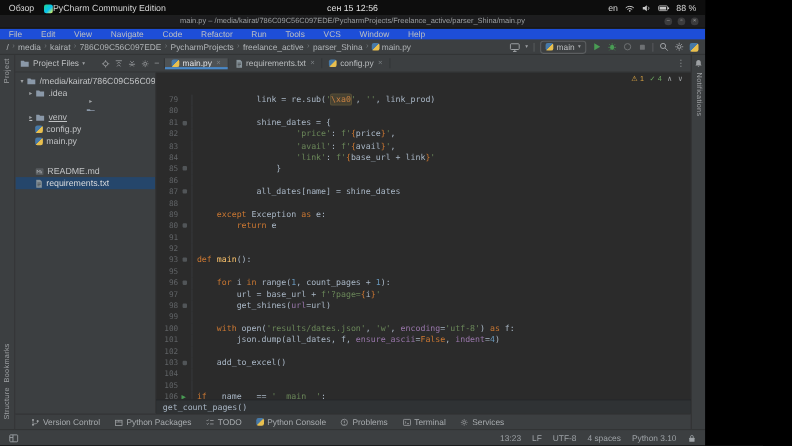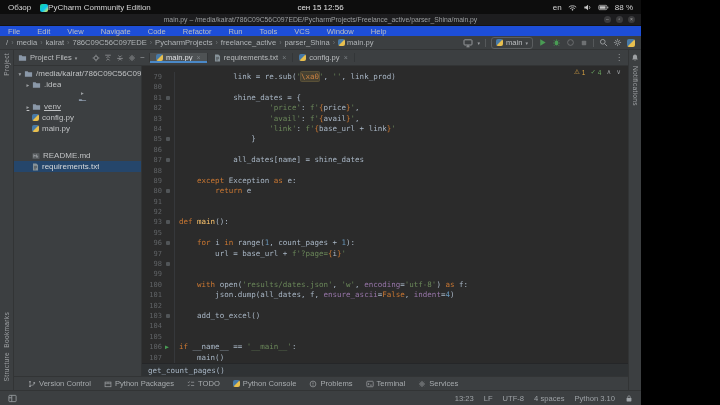--- a/index.html
+++ b/index.html
@@ -64,21 +64,21 @@
   .panes{flex:1;display:flex;min-height:0}
   .project-panel{flex:0 0 127px;background:#3c3f41;border-right:1px solid #323435;padding-top:2px;overflow:hidden}
   .tree-row{height:11px;display:flex;align-items:center;font-size:8px;color:#c0c2c4;white-space:nowrap;overflow:hidden}
   .tree-row.selected{background:#25466b;color:#d8dadc}
   .chev{flex:0 0 8px;text-align:center;color:#9da0a3;font-size:5.5px}
   .tree-label{margin-left:3px;overflow:hidden;text-overflow:clip}
   .file-ico{flex:0 0 auto}
 
   
   .editor-col{flex:1;display:flex;flex-direction:column;min-width:0;background:#2b2b2b;position:relative}
-  .code-area{flex:1;overflow:hidden;padding-top:6px}
+  .code-area{flex:1;overflow:hidden;padding-top:20px}
   .code-line{display:flex;height:10.4px;line-height:10.4px;font-family:"DejaVu Sans Mono",monospace;
     font-size:7.5px;white-space:pre}
   .lnum{flex:0 0 20px;text-align:right;color:#606366;font-size:7px;padding-right:2px}
   .fold{flex:0 0 10px;border-right:1px solid #36383b;position:relative}
   .fold .marker{position:absolute;left:2px;top:3px;width:4px;height:4px;background:#5f6468;border-radius:1px;opacity:.75}
   .fold .runm{position:absolute;left:1px;top:0;color:#499c54;font-size:6.5px;line-height:10.4px}
   .ltext{padding-left:4px}
   .tok-d{color:#a9b7c6}.tok-k{color:#cc7832}.tok-s{color:#6a8759}.tok-n{color:#6897bb}
   .tok-f{color:#ffc66d}.tok-p{color:#9876aa}.tok-b{color:#cc7832}
   .tok-e{color:#cc8242;background:rgba(255,214,102,.13);box-shadow:0 0 0 1px rgba(255,214,102,.22);border-radius:1px}
@@ -408,21 +408,21 @@
               <div class="code-line"><span class="lnum">87</span><span class="fold"><span class="marker"></span></span><span class="ltext"><span class="tok-d">            all_dates[name] = shine_dates</span></span></div>
               <div class="code-line"><span class="lnum">88</span><span class="fold"></span><span class="ltext"></span></div>
               <div class="code-line"><span class="lnum">89</span><span class="fold"></span><span class="ltext"><span class="tok-d">    </span><span class="tok-k">except </span><span class="tok-d">Exception </span><span class="tok-k">as </span><span class="tok-d">e:</span></span></div>
               <div class="code-line"><span class="lnum">80</span><span class="fold"><span class="marker"></span></span><span class="ltext"><span class="tok-d">        </span><span class="tok-k">return </span><span class="tok-d">e</span></span></div>
               <div class="code-line"><span class="lnum">91</span><span class="fold"></span><span class="ltext"></span></div>
               <div class="code-line"><span class="lnum">92</span><span class="fold"></span><span class="ltext"></span></div>
               <div class="code-line"><span class="lnum">93</span><span class="fold"><span class="marker"></span></span><span class="ltext"><span class="tok-k">def </span><span class="tok-f">main</span><span class="tok-d">():</span></span></div>
               <div class="code-line"><span class="lnum">95</span><span class="fold"></span><span class="ltext"></span></div>
               <div class="code-line"><span class="lnum">96</span><span class="fold"><span class="marker"></span></span><span class="ltext"><span class="tok-d">    </span><span class="tok-k">for </span><span class="tok-d">i </span><span class="tok-k">in </span><span class="tok-d">range(</span><span class="tok-n">1</span><span class="tok-d">, count_pages + </span><span class="tok-n">1</span><span class="tok-d">):</span></span></div>
               <div class="code-line"><span class="lnum">97</span><span class="fold"></span><span class="ltext"><span class="tok-d">        url = base_url + </span><span class="tok-s">f'?page=</span><span class="tok-b">{</span><span class="tok-d">i</span><span class="tok-b">}</span><span class="tok-s">'</span></span></div>
-              <div class="code-line"><span class="lnum">98</span><span class="fold"><span class="marker"></span></span></div>
+              <div class="code-line"><span class="lnum">98</span><span class="fold"><span class="marker"></span></span><span class="ltext"><span class="tok-d">        get_shines(</span><span class="tok-p">url</span><span class="tok-d">=url)</span></span></div>
               <div class="code-line"><span class="lnum">99</span><span class="fold"></span><span class="ltext"></span></div>
               <div class="code-line"><span class="lnum">100</span><span class="fold"></span><span class="ltext"><span class="tok-d">    </span><span class="tok-k">with </span><span class="tok-d">open(</span><span class="tok-s">'results/dates.json'</span><span class="tok-d">, </span><span class="tok-s">'w'</span><span class="tok-d">, </span><span class="tok-p">encoding</span><span class="tok-d">=</span><span class="tok-s">'utf-8'</span><span class="tok-d">) </span><span class="tok-k">as </span><span class="tok-d">f:</span></span></div>
               <div class="code-line"><span class="lnum">101</span><span class="fold"></span><span class="ltext"><span class="tok-d">        json.dump(all_dates, f, </span><span class="tok-p">ensure_ascii</span><span class="tok-d">=</span><span class="tok-k">False</span><span class="tok-d">, </span><span class="tok-p">indent</span><span class="tok-d">=</span><span class="tok-n">4</span><span class="tok-d">)</span></span></div>
               <div class="code-line"><span class="lnum">102</span><span class="fold"></span><span class="ltext"></span></div>
               <div class="code-line"><span class="lnum">103</span><span class="fold"><span class="marker"></span></span><span class="ltext"><span class="tok-d">    add_to_excel()</span></span></div>
               <div class="code-line"><span class="lnum">104</span><span class="fold"></span><span class="ltext"></span></div>
               <div class="code-line"><span class="lnum">105</span><span class="fold"></span><span class="ltext"></span></div>
               <div class="code-line"><span class="lnum">106</span><span class="fold"><span class="runm">▶</span></span><span class="ltext"><span class="tok-k">if </span><span class="tok-d">__name__ == </span><span class="tok-s">'__main__'</span><span class="tok-d">:</span></span></div>
               <div class="code-line"><span class="lnum">107</span><span class="fold"></span><span class="ltext"><span class="tok-d">    main()</span></span></div>
             </div>

